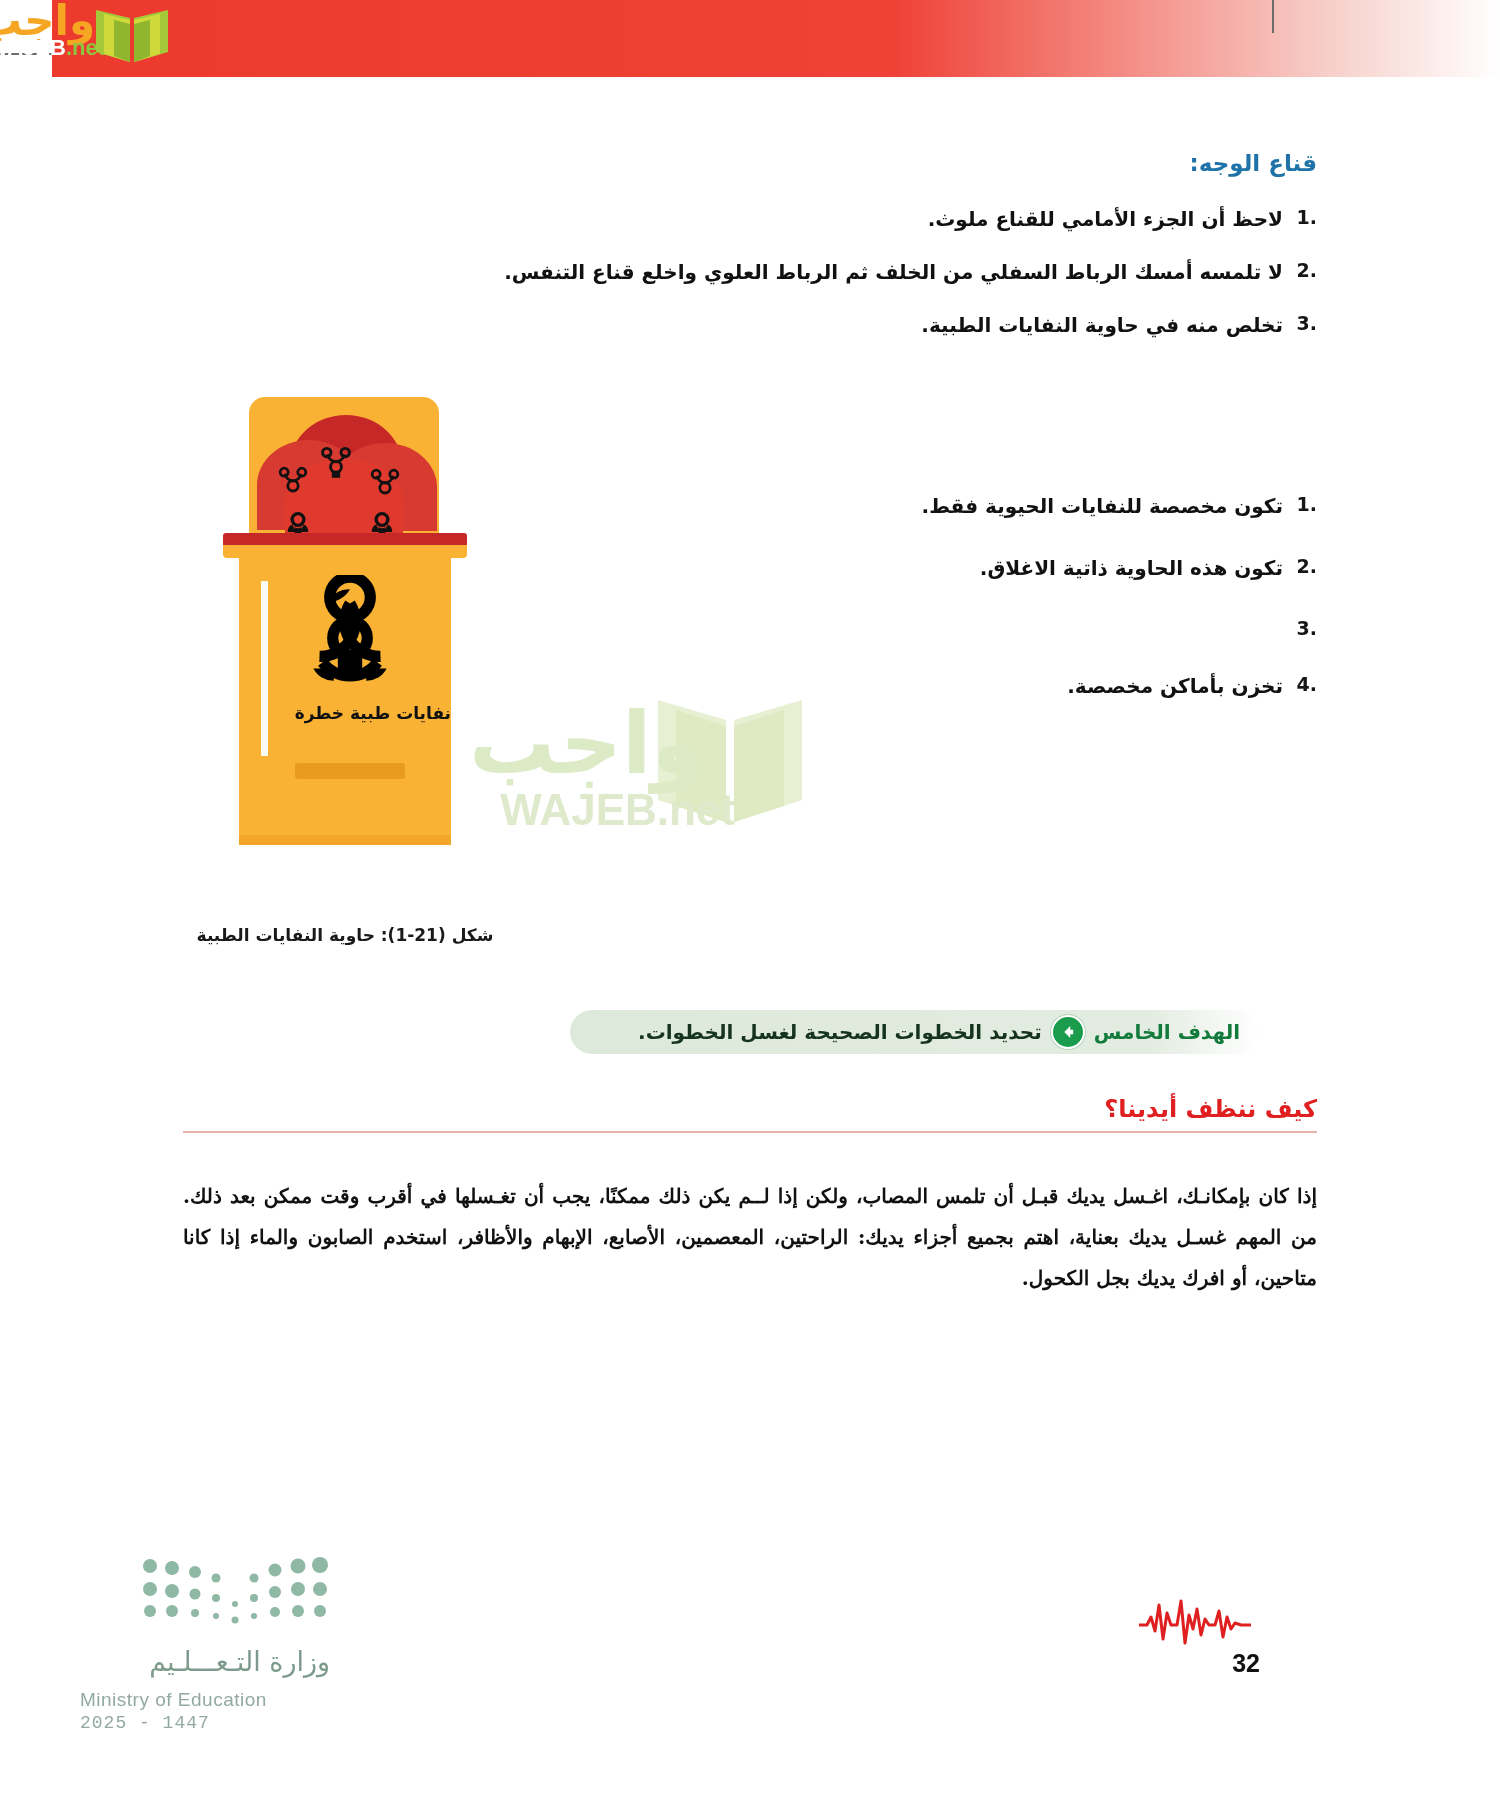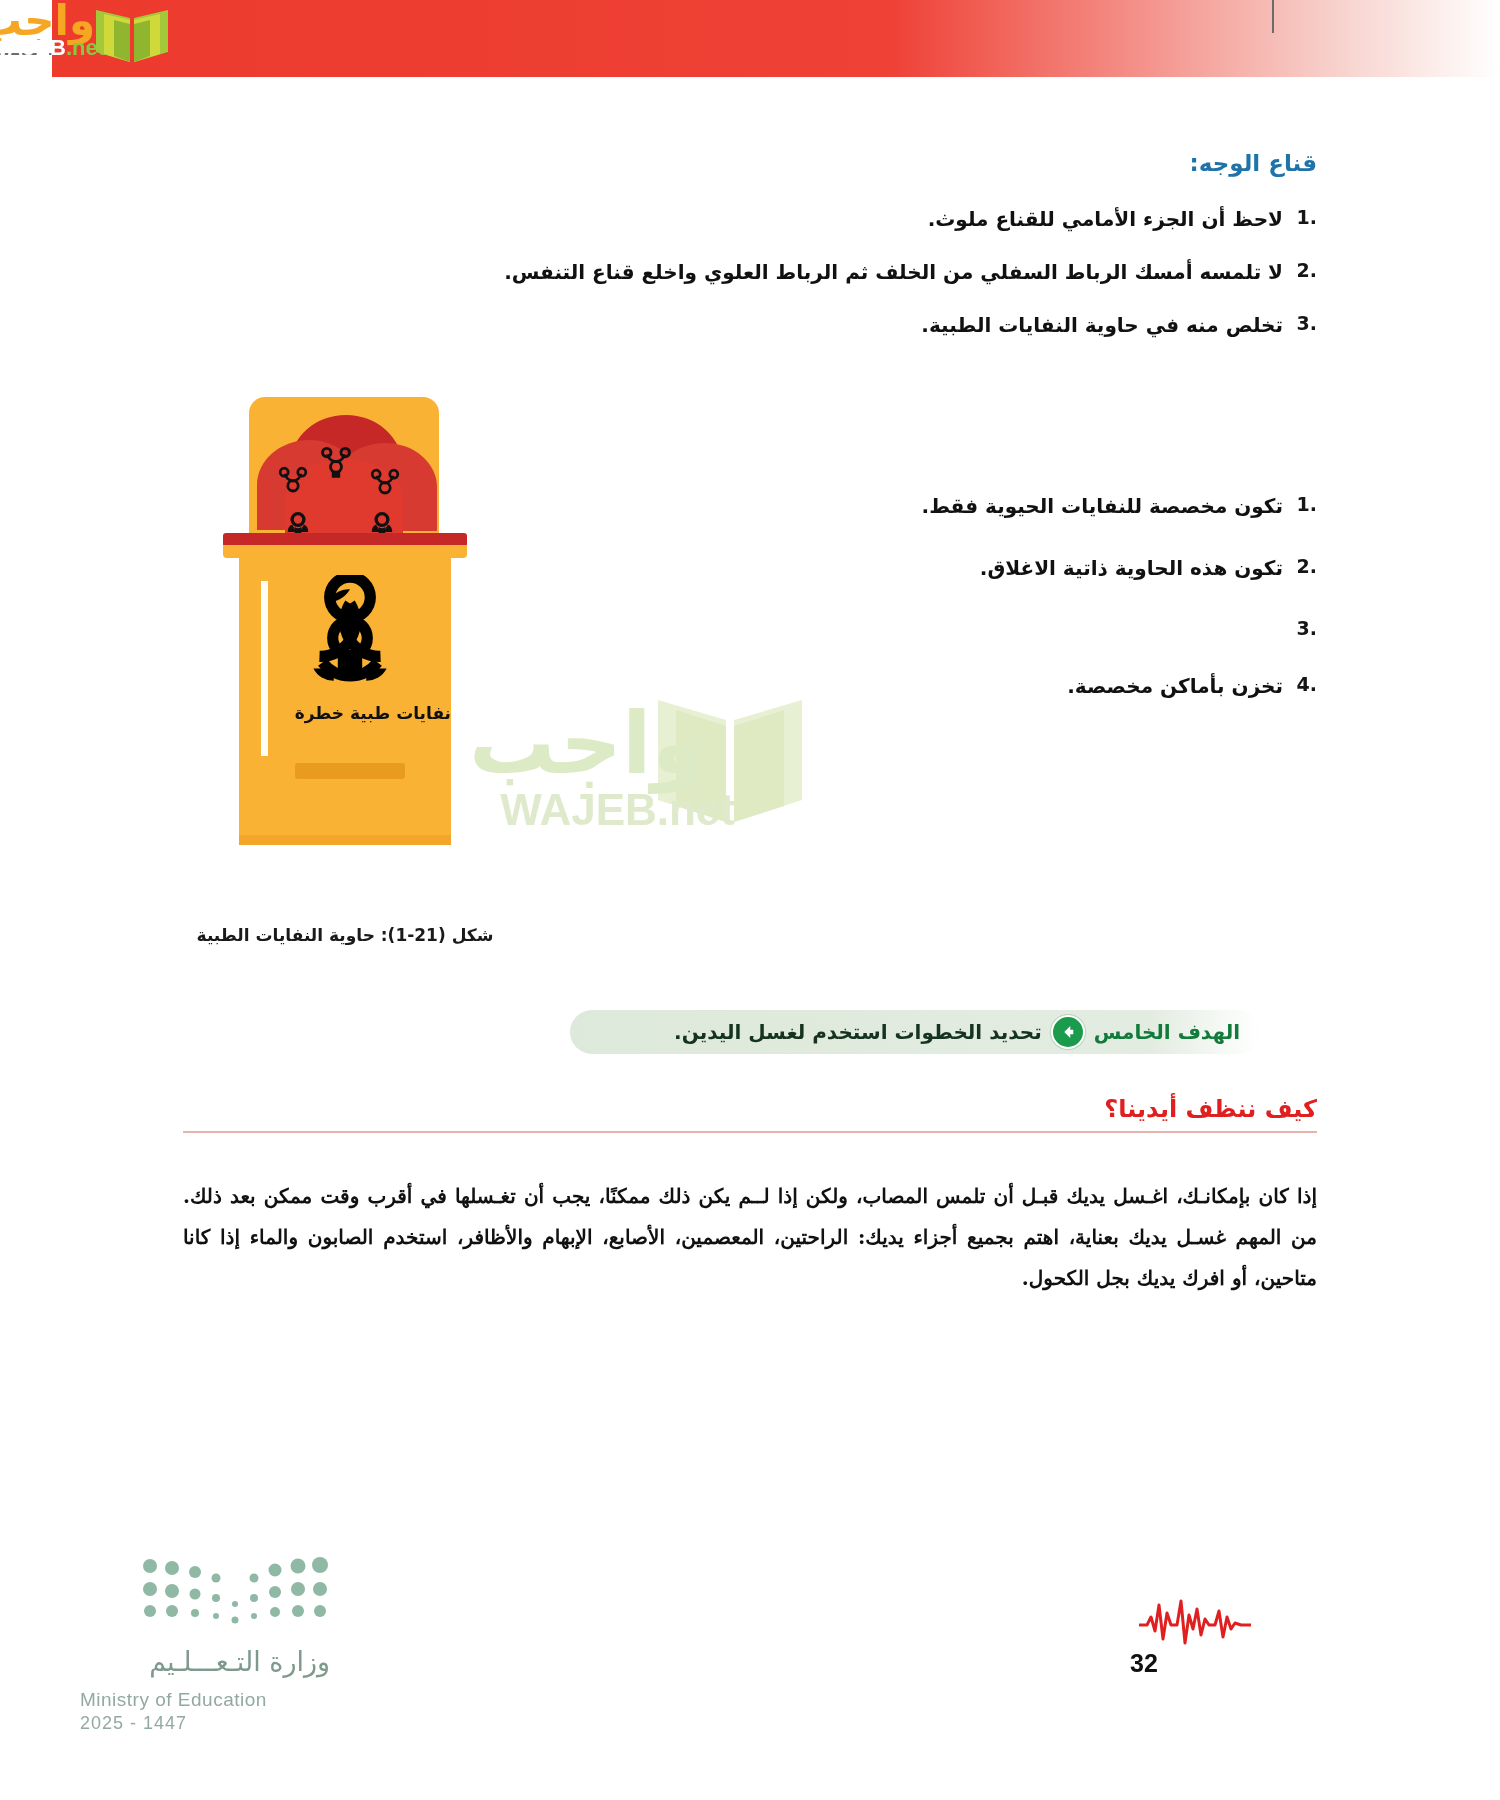--- a/index.html
+++ b/index.html
@@ -376,28 +376,28 @@
     color: #93a9a0;
     direction: ltr;
     font-family: "Liberation Sans", sans-serif;
     letter-spacing: 0.5px;
   }
   .moe-yr {
     margin-top: 2px;
     font-size: 18px;
     color: #93a9a0;
     direction: ltr;
-    font-family: Liberation Sans, sans-serif;
+    font-family: Liberation Mono, monospace;
     letter-spacing: 1px;
   }
 
   .page-num-wrap { position: absolute; left: 1130px; top: 1595px; width: 130px; }
   .ecg { width: 112px; height: 56px; display: block; margin: 0 auto; }
   .page-num {
-    text-align: left;
+    text-align: right;
     font-size: 25px;
     font-weight: bold;
     color: #111111;
     font-family: "Liberation Sans", sans-serif;
     margin-top: -2px;
   }
 </style>
 </head>
 <body>
 
@@ -543,21 +543,21 @@
       <div class="c-net"><span>WAJEB</span><span>.net</span></div>
     </div>
 
     <div class="goal-banner">
       <span class="goal-label">الهدف الخامس</span>
       <span class="goal-arrow">
         <svg width="18" height="18" viewBox="0 0 24 24" aria-hidden="true">
           <path d="M15 4 L7 12 L15 20 L15 15 L19 15 L19 9 L15 9 Z" fill="#ffffff"></path>
         </svg>
       </span>
-      <span class="goal-text">تحديد الخطوات استخدم لغسل اليدين.</span>
+      <span class="goal-text">تحديد الخطوات الصحيحة لغسل الخطوات.</span>
     </div>
 
     <div class="q-heading">
       <span class="q-txt">كيف ننظف أيدينا؟</span>
     </div>
     <div class="q-rule"></div>
 
     <div class="body-par">إذا كان بإمكانـك، اغـسل يديك قبـل أن تلمس المصاب، ولكن إذا لــم يكن ذلك ممكنًا، يجب أن تغـسلها في أقرب وقت ممكن بعد ذلك. من المهم غسـل يديك بعناية، اهتم بجميع أجزاء يديك: الراحتين، المعصمين، الأصابع، الإبهام والأظافر، استخدم الصابون والماء إذا كانا متاحين، أو افرك يديك بجل الكحول.</div>
 
     <div class="moe-logo">

